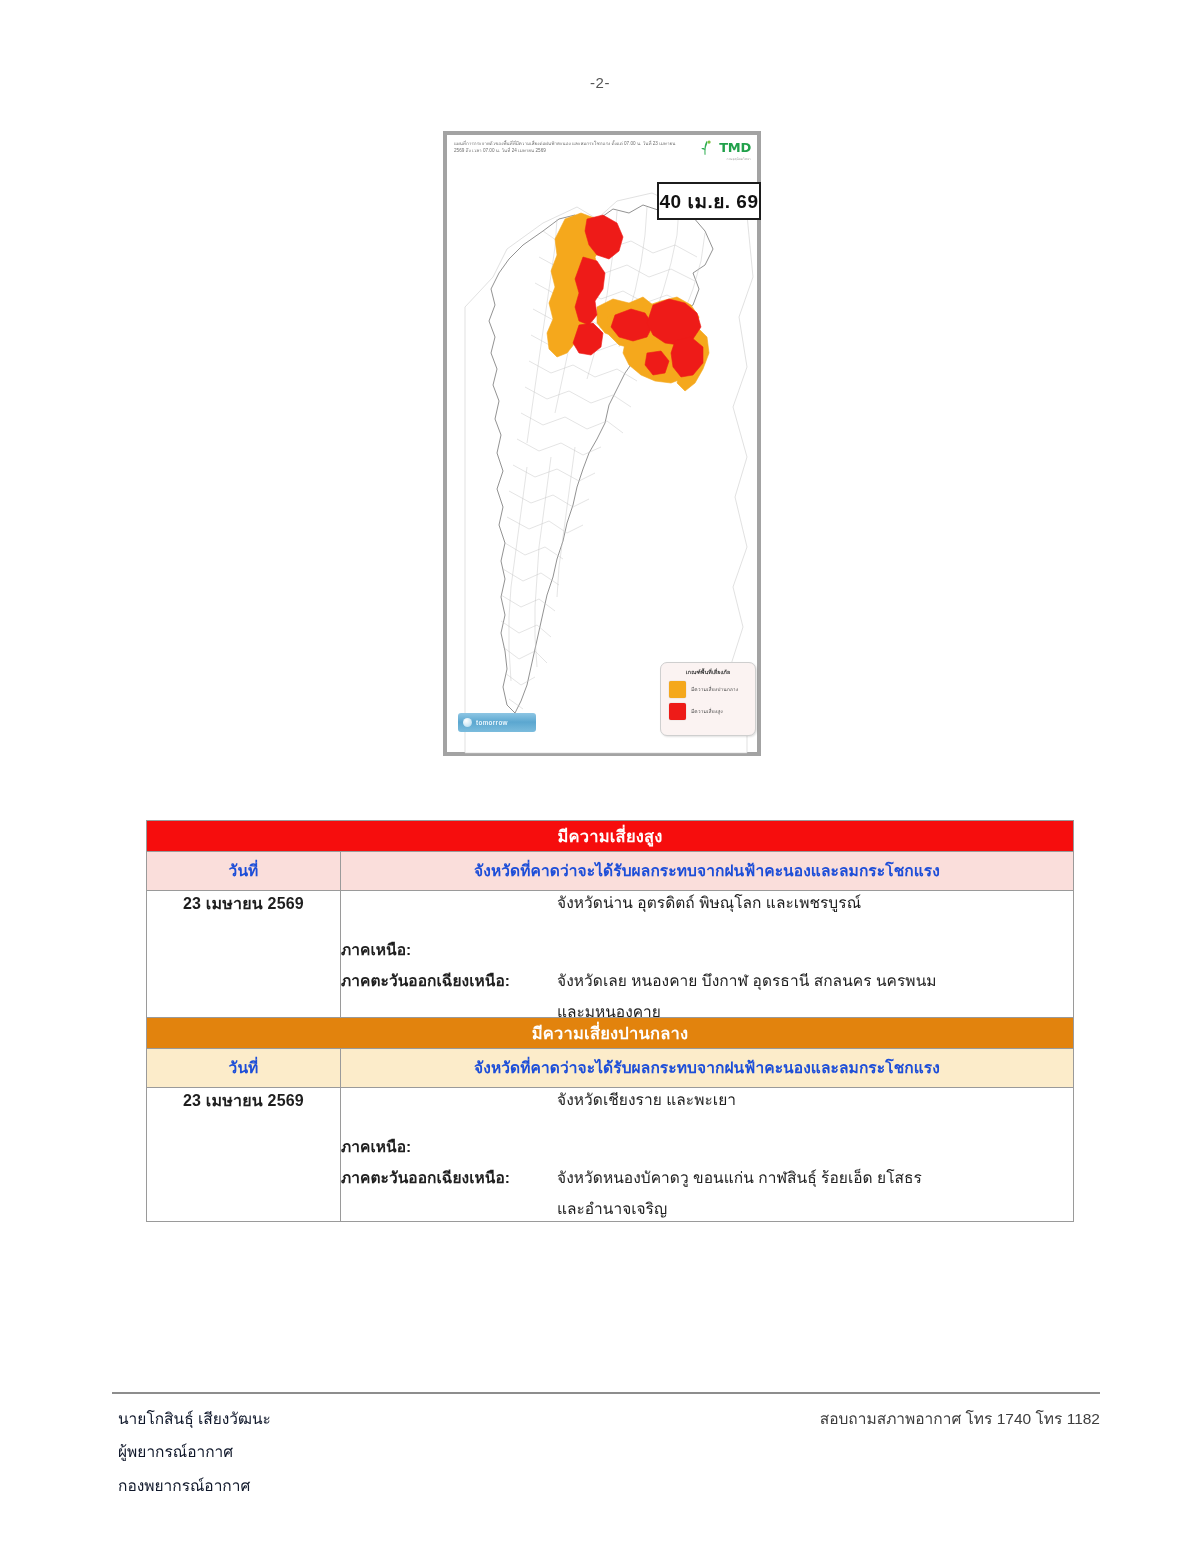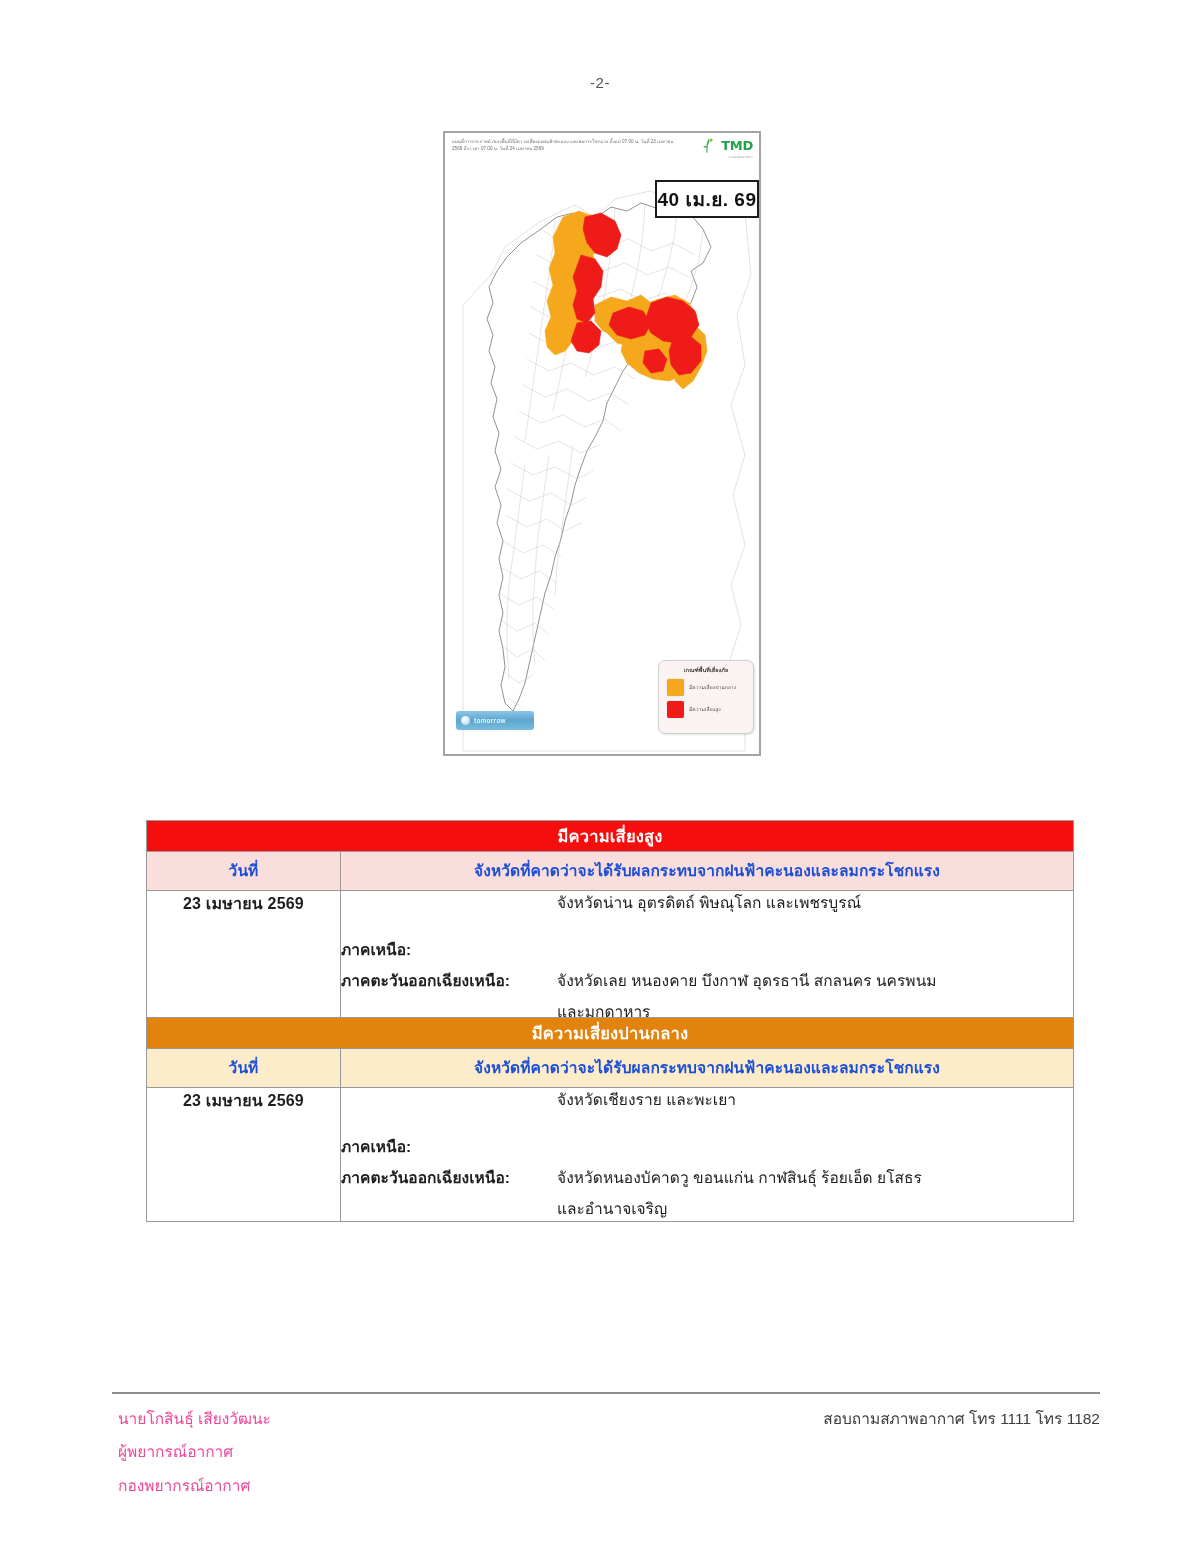--- a/index.html
+++ b/index.html
@@ -30,21 +30,21 @@
   }
 
   
   .map-figure {
     position: absolute;
     left: 443px;
     top: 131px;
     width: 318px;
     height: 625px;
     background: #ffffff;
-    border: 2px solid #a3a3a3;
+    border: 4px solid #a3a3a3;
     box-sizing: border-box;
   }
   .map-caption {
     position: absolute;
     left: 7px;
     top: 5px;
     width: 222px;
     font-size: 4.6px;
     line-height: 1.55;
     color: #6d6d6d;
@@ -264,21 +264,21 @@
     top: 1392px;
     width: 988px;
     height: 2px;
     background: #8d8d8d;
   }
   .footer-left {
     position: absolute;
     left: 118px;
     top: 1402px;
     font-size: 15.5px;
-    color: #ec4899;
+    color: #0f172a;
     line-height: 2.15;
   }
   .footer-right {
     position: absolute;
     right: 100px;
     top: 1402px;
     text-align: right;
     font-size: 15.5px;
     color: #3d3d3d;
     line-height: 2.15;
@@ -433,21 +433,21 @@
       <td class="cell-date">23 เมษายน 2569</td>
       <td class="cell-body">
         <div class="region-line">
           <span class="region-label w-north">ภาคเหนือ:</span>
           <span class="region-values">จังหวัดน่าน อุตรดิตถ์ พิษณุโลก และเพชรบูรณ์</span>
         </div>
         <div class="region-line">
           <span class="region-label w-ne">ภาคตะวันออกเฉียงเหนือ:</span>
           <span class="region-values">จังหวัดเลย หนองคาย บึงกาฬ อุดรธานี สกลนคร นครพนม</span>
         </div>
-        <div class="region-cont">และมุกดาหาร</div>
+        <div class="region-cont">และมุหนองคาย</div>
       </td>
     </tr>
   </tbody>
 </table>
 
 <table class="risk-table" id="table-moderate">
   <colgroup>
       <col class="col-date">
       <col>
     </colgroup>
@@ -478,14 +478,14 @@
 
 <div class="footer-rule"></div>
 
 <div class="footer-left">
   <div>นายโกสินธุ์ เสียงวัฒนะ</div>
   <div>ผู้พยากรณ์อากาศ</div>
   <div>กองพยากรณ์อากาศ</div>
 </div>
 
 <div class="footer-right">
-  <div>สอบถามสภาพอากาศ โทร 1111 โทร 1182</div>
+  <div>สอบถามสภาพอากาศ โทร 1740 โทร 1182</div>
 </div>
 
 </body></html>

